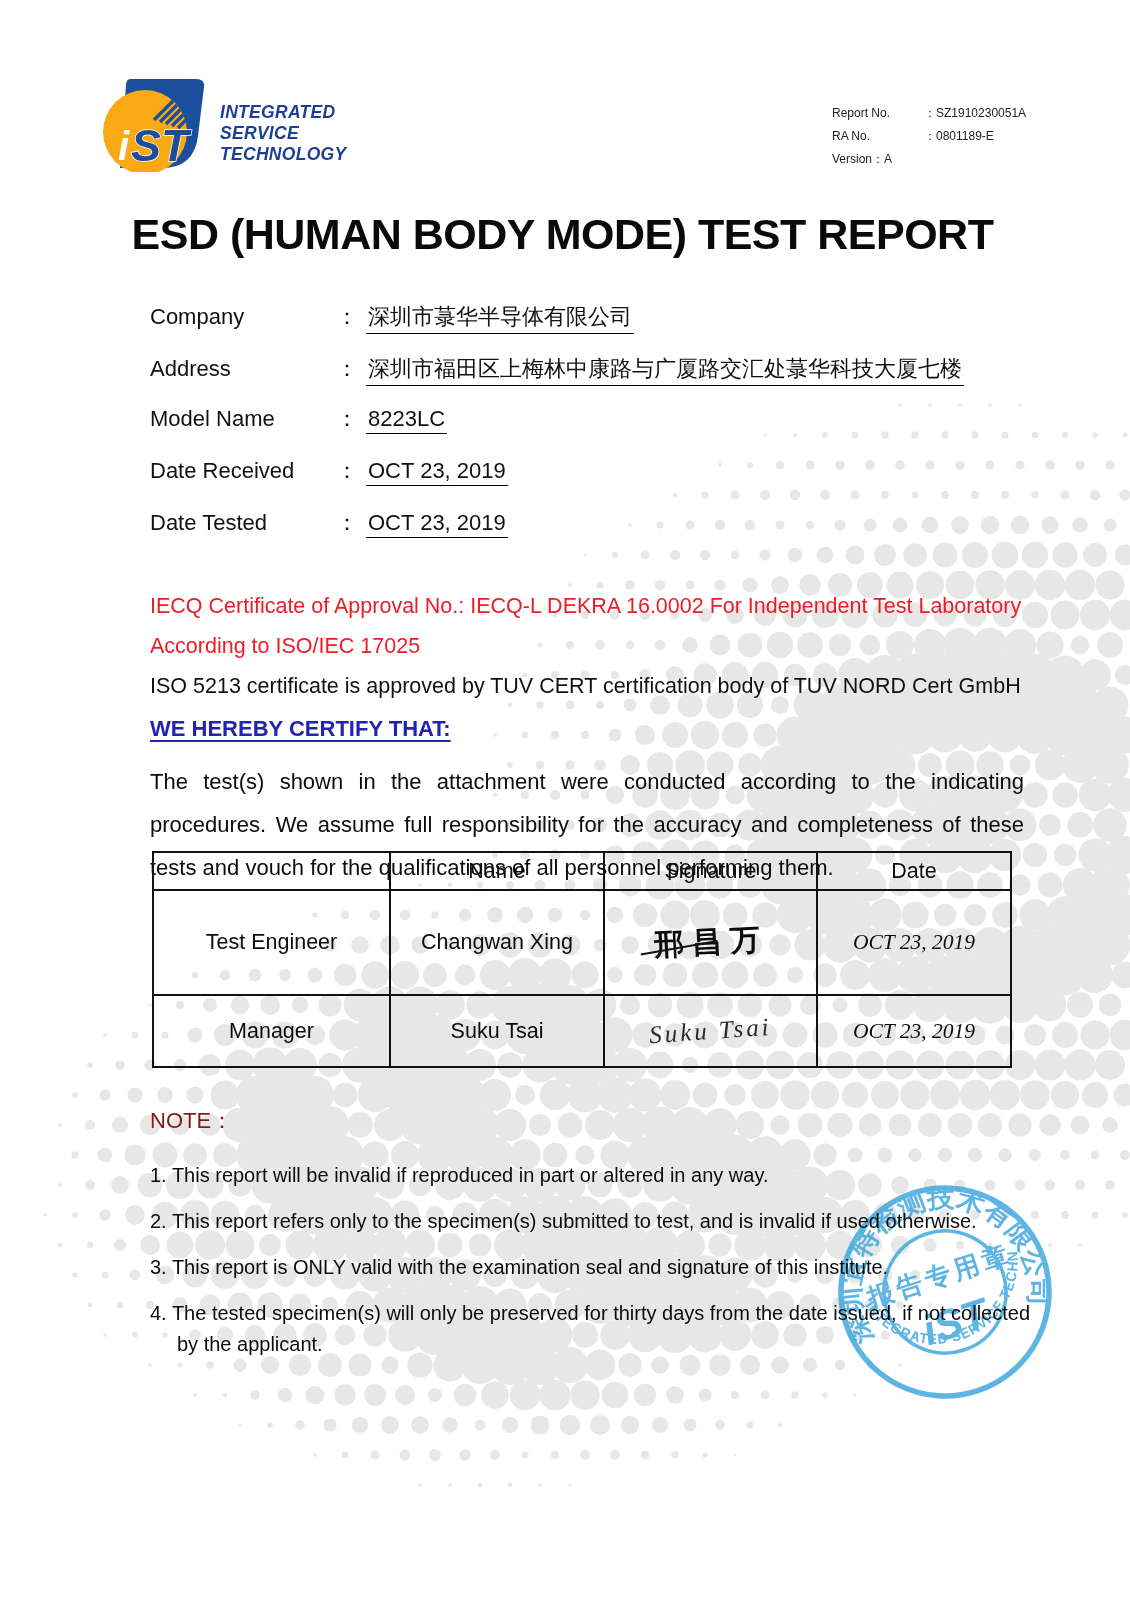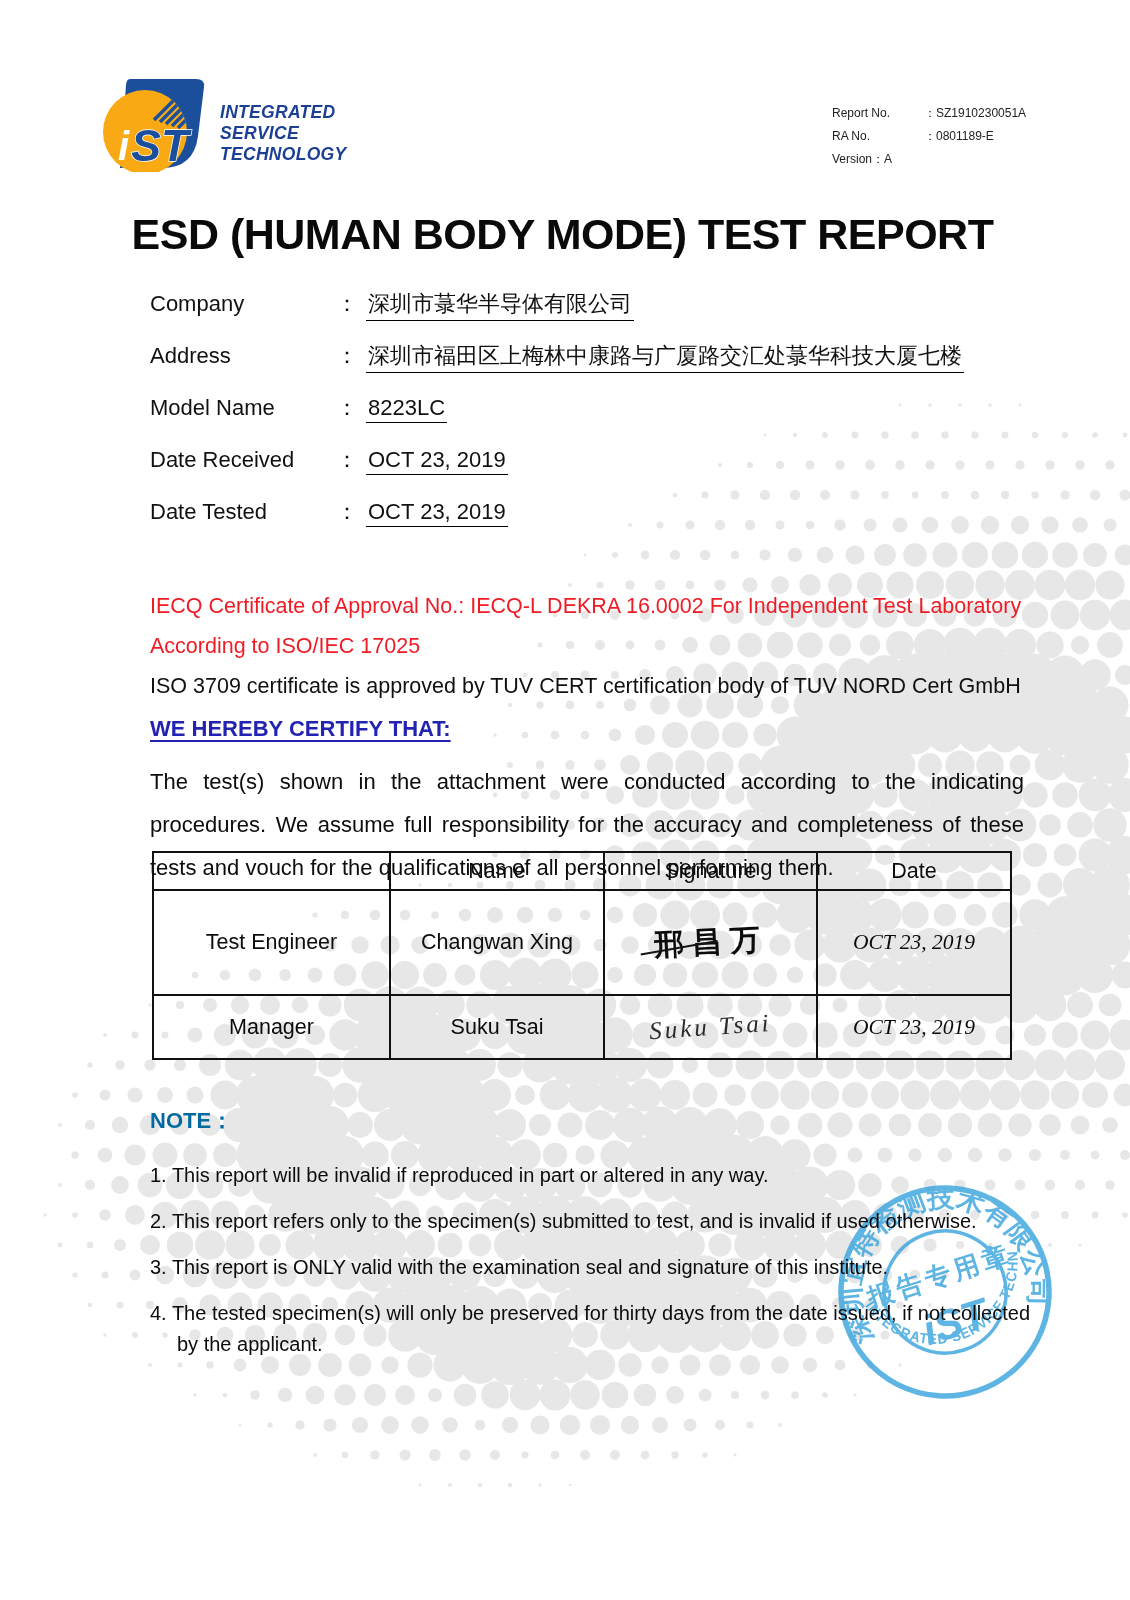--- a/index.html
+++ b/index.html
@@ -23,50 +23,50 @@
   .meta-label.narrow { width:auto; }
 
   .title { position:absolute; left:0; top:210px; width:1125px; text-align:center;
            font-size:43px; font-weight:bold; letter-spacing:-.5px; color:#0a0a0a; }
 
   
   .fields { position:absolute; left:150px; top:289px; font-size:22px; }
   .field-row { display:flex; align-items:baseline; height:52px; }
   .field-label { width:186px; }
   .field-colon { margin-right:8px; }
-  .field-value { border-bottom:1.6px solid #000; padding:0 2px 1px 2px; }
+  .field-value { border-bottom:1.6px solid #000; padding:0 2px 1px 2px;margin-top:13px; }
   .cjk { font-family:"Liberation Serif","DejaVu Serif",serif; }
 
   .sect { position:absolute; left:150px; width:880px; }
   .heading { font-size:22px; font-weight:bold; color:#2323b3; text-decoration:underline;
              text-decoration-thickness:2px; text-underline-offset:4px; }
   .red { color:#ee1c25; font-size:21.5px; }
   .blacktext { color:#111; font-size:21.5px; }
   .para { position:absolute; left:150px; top:760px; width:874px; font-size:22px;
           line-height:43px; text-align:justify; color:#0c0c0c; }
 
   
   table.sign { position:absolute; left:152px; top:851px; width:858px;
                border-collapse:collapse; table-layout:fixed; background:transparent;border-radius:11px; }
   table.sign th, table.sign td { border:2.4px solid #111; text-align:center; vertical-align:middle;
                font-weight:normal; font-size:21.5px; color:#0c0c0c; background:transparent; }
   table.sign th { height:38px; }
   tr.r1 td { height:105px; }
-  tr.r2 td { height:64px; }
+  tr.r2 td { height:72px; }
   col.c1 { width:237px; } col.c2 { width:214px; } col.c3 { width:213px; } col.c4 { width:194px; }
   .date-cell { font-family:"Liberation Serif","DejaVu Serif",serif; font-style:italic; font-size:21px; }
   .sig-cn { display:inline-block; position:relative; font-family:"Liberation Serif","DejaVu Serif",serif;
             font-size:30px; font-weight:bold; letter-spacing:8px; transform:rotate(-3deg); }
   .sig-cn::before { content:''; position:absolute; left:-14px; top:56%; width:78px; height:2.4px;
             background:#151515; transform:rotate(-7deg); }
   .sig-en { display:inline-block; font-family:"Liberation Serif","DejaVu Serif",serif; font-style:italic;
             font-size:25px; letter-spacing:3px; color:#2b2b2b; transform:rotate(-4deg); font-weight:normal; }
 
   
-  .note-label { position:absolute; left:150px; top:1106px; font-size:22px; font-weight:bold; color:#0369a1; }
+  .note-label { position:absolute; left:150px; top:1106px; font-size:22px; font-weight:normal; color:#7f1d1d; }
   .notes { position:absolute; left:150px; top:1152px; width:952px; font-size:20px; color:#0c0c0c;margin-top:8px; }
   .note-item { margin-bottom:15px; padding-left:27px; text-indent:-27px; line-height:31px; }
 
   
   .stamp { position:absolute; left:800px; top:1147px; width:290px; height:290px; z-index:2;
            opacity:.8; mix-blend-mode:multiply; }
 </style>
 </head>
 <body>
 
@@ -1050,21 +1050,21 @@
     </div>
     <div class="field-row">
       <span class="field-label">Date Tested</span>
       <span class="field-colon">：</span>
       <span class="field-value">OCT 23, 2019</span>
     </div>
   </div>
 
   <div class="sect red" style="top:594px;">IECQ Certificate of Approval No.: IECQ-L DEKRA 16.0002 For Independent Test Laboratory</div>
   <div class="sect red" style="top:634px;">According to ISO/IEC 17025</div>
-  <div class="sect blacktext" style="top:674px;">ISO 3709 certificate is approved by TUV CERT certification body of TUV NORD Cert GmbH</div>
+  <div class="sect blacktext" style="top:674px;">ISO 5213 certificate is approved by TUV CERT certification body of TUV NORD Cert GmbH</div>
   <div class="sect heading" style="top:716px;">WE HEREBY CERTIFY THAT:</div>
   <p class="para">The test(s) shown in the attachment were conducted according to the indicating procedures. We assume full responsibility for the accuracy and completeness of these tests and vouch for the qualifications of all personnel performing them.</p>
 
   <table class="sign">
     <colgroup>
         <col class="c1">
         <col class="c2">
         <col class="c3">
         <col class="c4">
       </colgroup>

